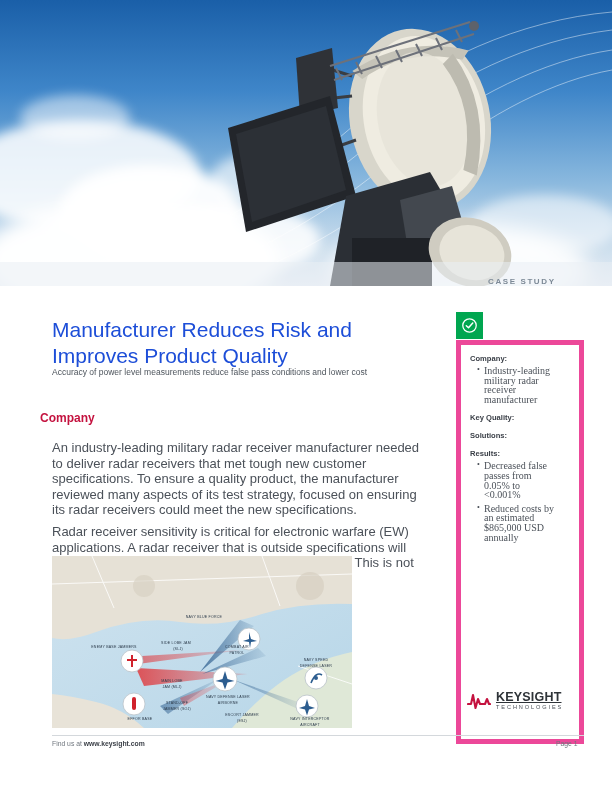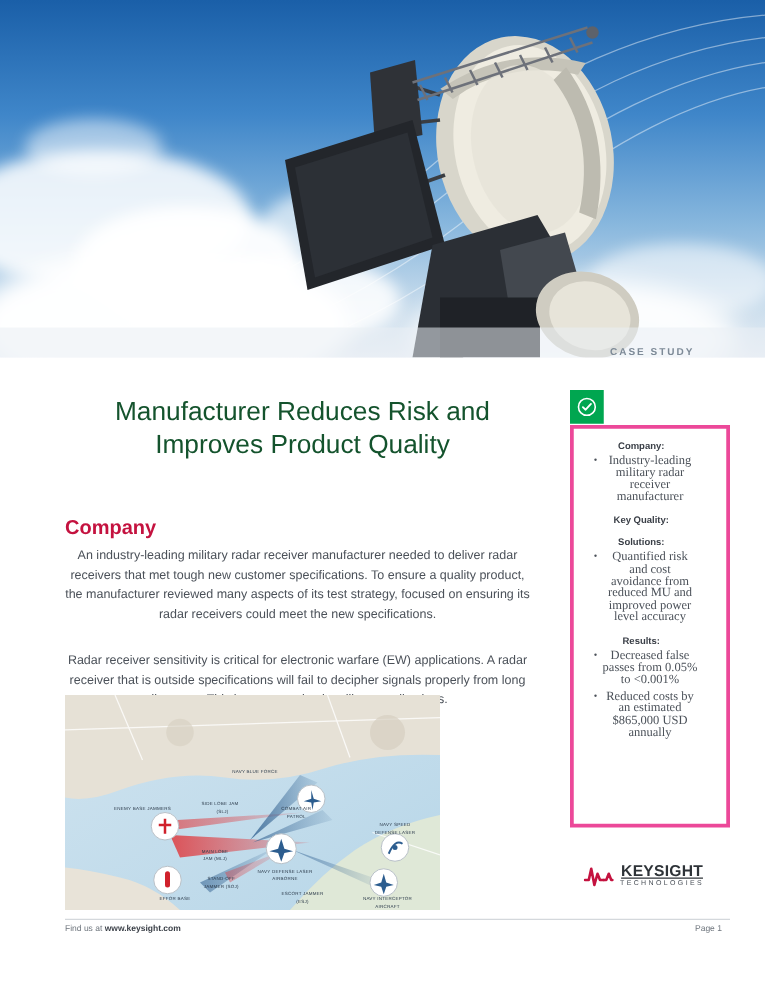--- a/index.html
+++ b/index.html
@@ -7,21 +7,20 @@
     margin: 0; padding: 0;
     width: 612px; height: 792px;
     background: #ffffff;
     font-family: "Liberation Sans", sans-serif;
     overflow: hidden;
   }
   .page {
     position: relative;
     width: 612px; height: 792px;
     background: #ffffff;
-    text-align: center;
   }
 
   
   .hero {
     position: absolute;
     top: 0; left: 0;
     width: 612px; height: 286px;
     overflow: hidden;
     background: linear-gradient(to bottom, #1a5fa8 0%, #3f86c9 32%, #86b6dd 62%, #cfe0ee 88%, #e8eef5 100%);
   }
@@ -60,62 +59,62 @@
     font-weight: bold;
     color: #7d8a97;
   }
 
   .headline {
     position: absolute;
     left: 52px; top: 303px;
     width: 380px;
     font-size: 21px;
     line-height: 26px;
-    color: #14532d;
+    color: #1d4ed8;
     font-weight: normal;
   }
   .subhead {
     position: absolute;
     left: 52px; top: 366px;
     width: 390px;
     font-size: 8.5px;
     line-height: 12px;
     color: #4d545c;
   }
   .section-title {
     position: absolute;
-    left: 52px; top: 401px;
-    font-size: 16px;
+    left: 40px; top: 401px;
+    font-size: 12px;
     color: #c4123f;
     font-weight: bold;
   }
   .para {
     position: absolute;
     left: 52px;
     width: 372px;
-    font-size: 10px;
+    font-size: 13px;
     line-height: 15.5px;
     color: #4b5159;
   }
   .p1 { top: 427px; }
   .p2 { top: 511px; }
 
   
   .green-badge {
     position: absolute;
     left: 456px; top: 312px;
     width: 27px; height: 27px;
     background: #00a650;
     display: flex; align-items: center; justify-content: center;
   }
   .sidebar {
     position: absolute;
     left: 456px; top: 340px;
-    width: 128px; height: 322px;
-    border: 3px solid #ec4899;
+    width: 128px; height: 404px;
+    border: 5px solid #ec4899;
     background: #ffffff;
     padding: 9px 23px 0 9px;
   }
   .sb-head {
     font-size: 7.6px;
     font-weight: bold;
     color: #3a3f47;
     margin: 0 0 3px 0;
   }
   .sb-head.spaced { margin-top: 9px; }
@@ -262,20 +261,21 @@
     </svg>
   </div>
 
   <div class="accent-band">
     
   </div>
 
   <div class="case-study-label">CASE STUDY</div>
 
   <h1 class="headline">Manufacturer Reduces Risk and Improves Product Quality</h1>
+  <div class="subhead">Accuracy of power level measurements reduce false pass conditions and lower cost</div>
 
   <h2 class="section-title">Company</h2>
   <p class="para p1">An industry-leading military radar receiver manufacturer needed to deliver radar receivers that met tough new customer specifications. To ensure a quality product, the manufacturer reviewed many aspects of its test strategy, focused on ensuring its radar receivers could meet the new specifications.</p>
   <p class="para p2">Radar receiver sensitivity is critical for electronic warfare (EW) applications. A radar receiver that is outside specifications will fail to decipher signals properly from long distances. This is not an option in military applications.</p>
 
   <div class="green-badge">
     <svg width="17" height="17" viewBox="0 0 24 24">
       <circle cx="12" cy="12" r="9.5" fill="none" stroke="#ffffff" stroke-width="1.8"></circle>
       <path d="M7.5 12.3 L10.6 15.2 L16.6 8.6" fill="none" stroke="#ffffff" stroke-width="2.1" stroke-linecap="round" stroke-linejoin="round"></path>
     </svg>
@@ -284,21 +284,20 @@
   <div class="sidebar">
     <div class="sb-head">Company:</div>
     <ul class="sb-list">
       <li>Industry-leading military radar receiver manufacturer</li>
     </ul>
 
     <div class="sb-head spaced">Key Quality:</div>
 
     <div class="sb-head spaced">Solutions:</div>
     <ul class="sb-list">
-      <li>Quantified risk and cost avoidance from reduced MU and improved power level accuracy</li>
     </ul>
 
     <div class="sb-head spaced">Results:</div>
     <ul class="sb-list">
       <li>Decreased false passes from 0.05% to &lt;0.001%</li>
       <li>Reduced costs by an estimated $865,000 USD annually</li>
     </ul>
   </div>
 
   <div class="logo">

